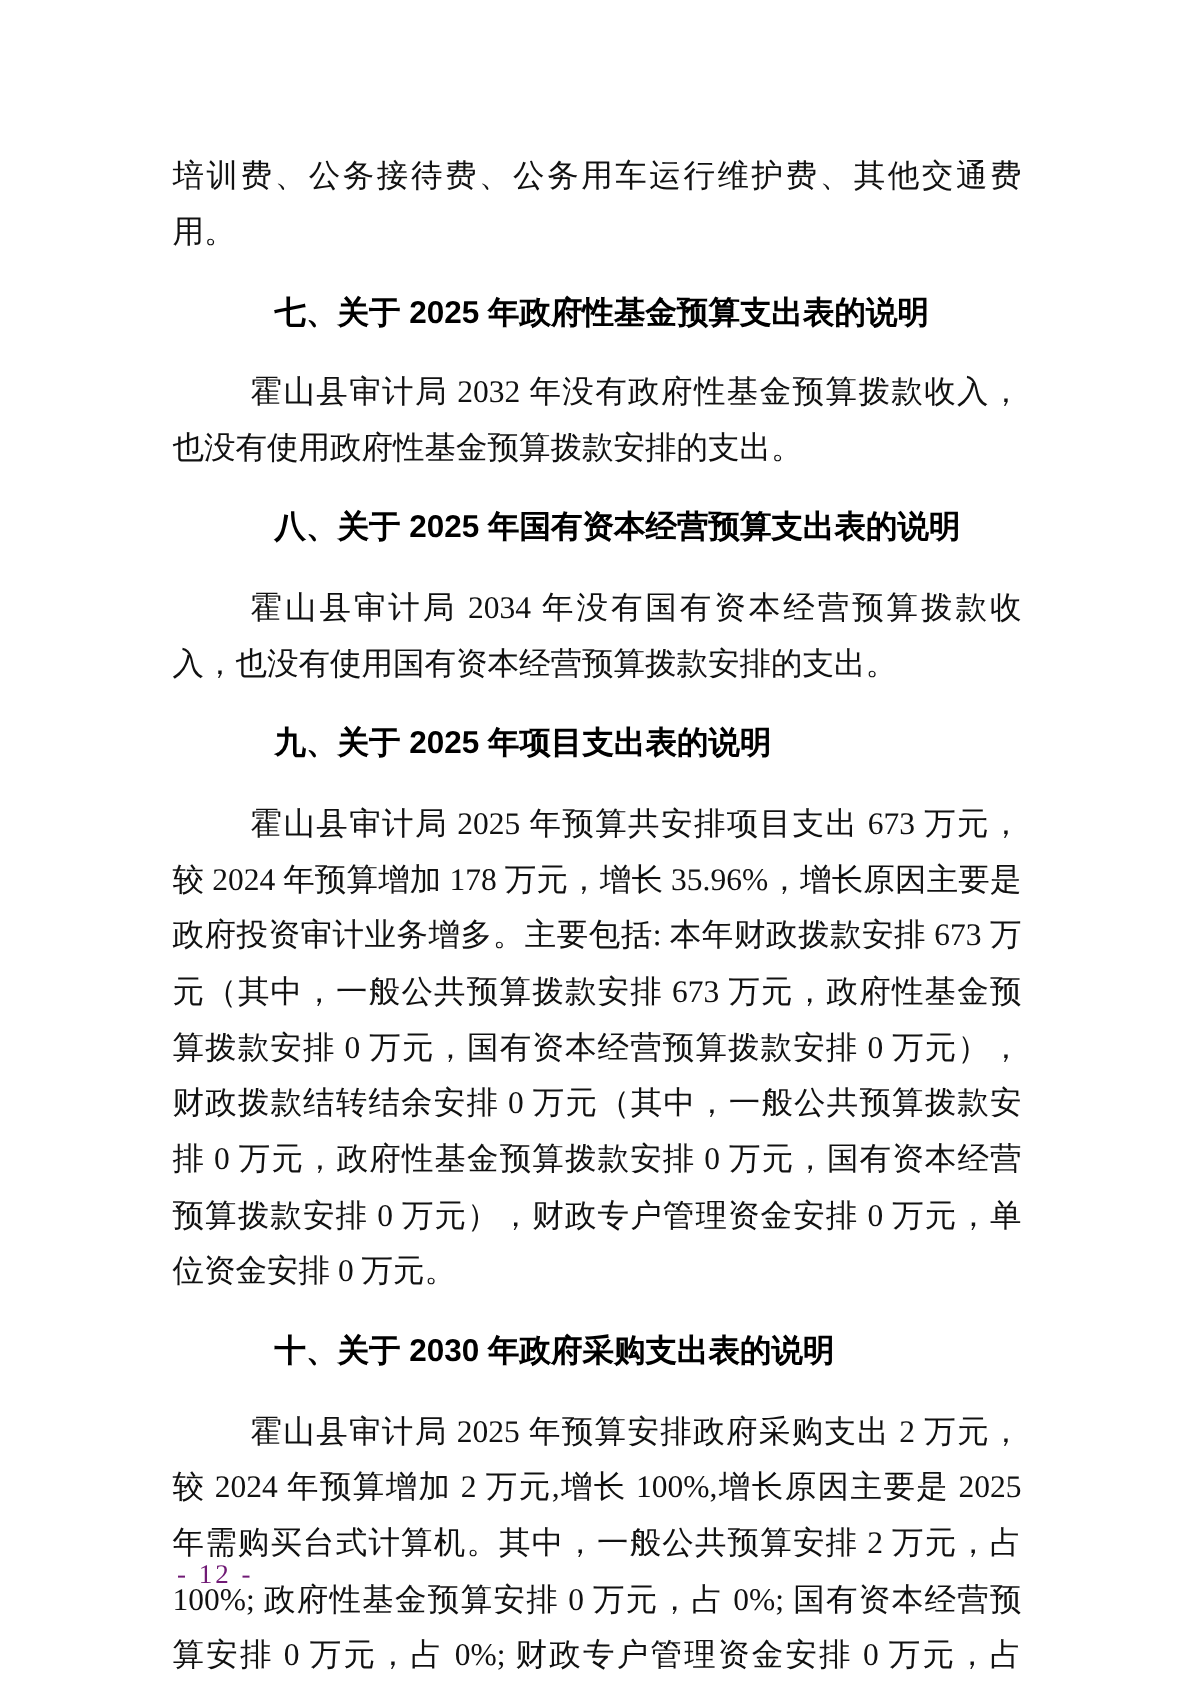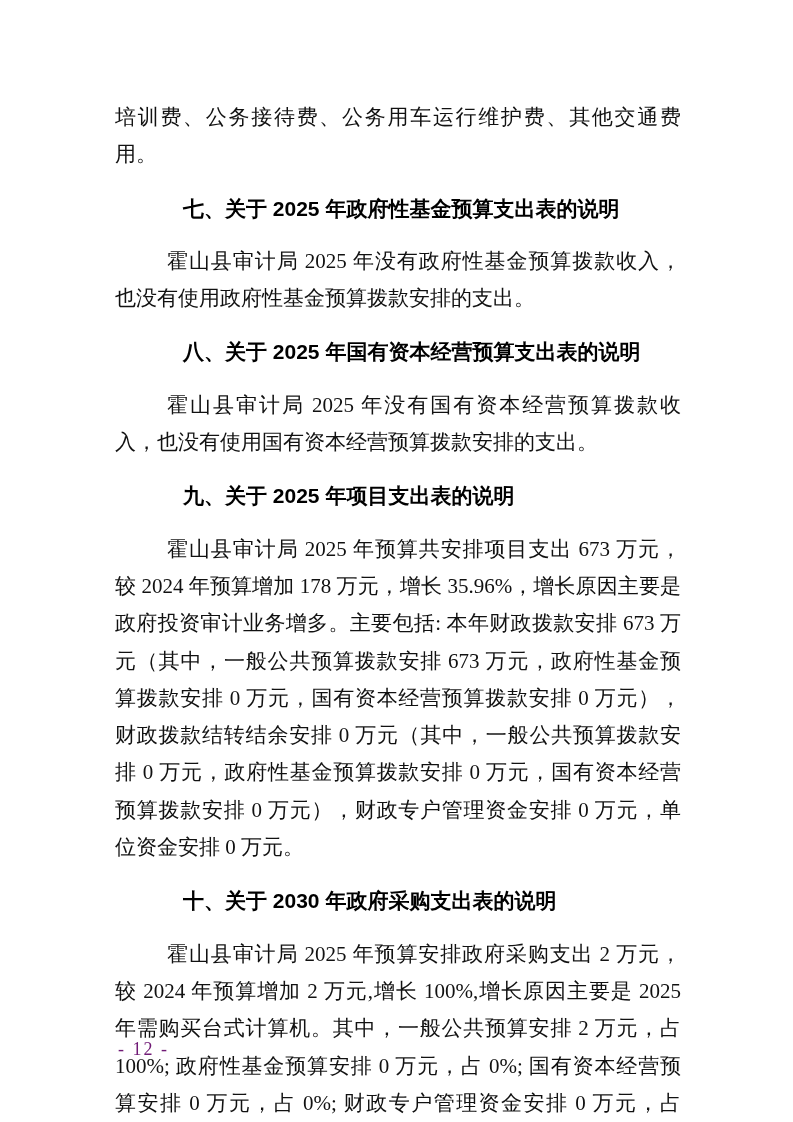--- a/index.html
+++ b/index.html
@@ -54,22 +54,22 @@
     letter-spacing: 2px;
   }
 </style>
 </head>
 <body>
 
 <div class="page">
   <div class="content">
     <p class="para no-indent">培训费、公务接待费、公务用车运行维护费、其他交通费用。</p>
     <h2 class="heading">七、关于 2025 年政府性基金预算支出表的说明</h2>
-    <p class="para">霍山县审计局 2025 年没有政府性基金预算拨款收入，也没有使用政府性基金预算拨款安排的支出。</p>
+    <p class="para">霍山县审计局 2032 年没有政府性基金预算拨款收入，也没有使用政府性基金预算拨款安排的支出。</p>
     <h2 class="heading">八、关于 2025 年国有资本经营预算支出表的说明</h2>
-    <p class="para">霍山县审计局 2025 年没有国有资本经营预算拨款收入，也没有使用国有资本经营预算拨款安排的支出。</p>
+    <p class="para">霍山县审计局 2034 年没有国有资本经营预算拨款收入，也没有使用国有资本经营预算拨款安排的支出。</p>
     <h2 class="heading">九、关于 2025 年项目支出表的说明</h2>
     <p class="para">霍山县审计局 2025 年预算共安排项目支出 673 万元，较 2024 年预算增加 178 万元，增长 35.96%，增长原因主要是政府投资审计业务增多。主要包括: 本年财政拨款安排 673 万元（其中，一般公共预算拨款安排 673 万元，政府性基金预算拨款安排 0 万元，国有资本经营预算拨款安排 0 万元），财政拨款结转结余安排 0 万元（其中，一般公共预算拨款安排 0 万元，政府性基金预算拨款安排 0 万元，国有资本经营预算拨款安排 0 万元），财政专户管理资金安排 0 万元，单位资金安排 0 万元。</p>
     <h2 class="heading">十、关于 2030 年政府采购支出表的说明</h2>
     <p class="para">霍山县审计局 2025 年预算安排政府采购支出 2 万元，较 2024 年预算增加 2 万元,增长 100%,增长原因主要是 2025 年需购买台式计算机。其中，一般公共预算安排 2 万元，占 100%; 政府性基金预算安排 0 万元，占 0%; 国有资本经营预算安排 0 万元，占 0%; 财政专户管理资金安排 0 万元，占 0%; 单位资金安排 0 万元，占 0%。</p>
   </div>
   <div class="page-footer">- 12 -</div>
 </div>
 
 </body></html>

